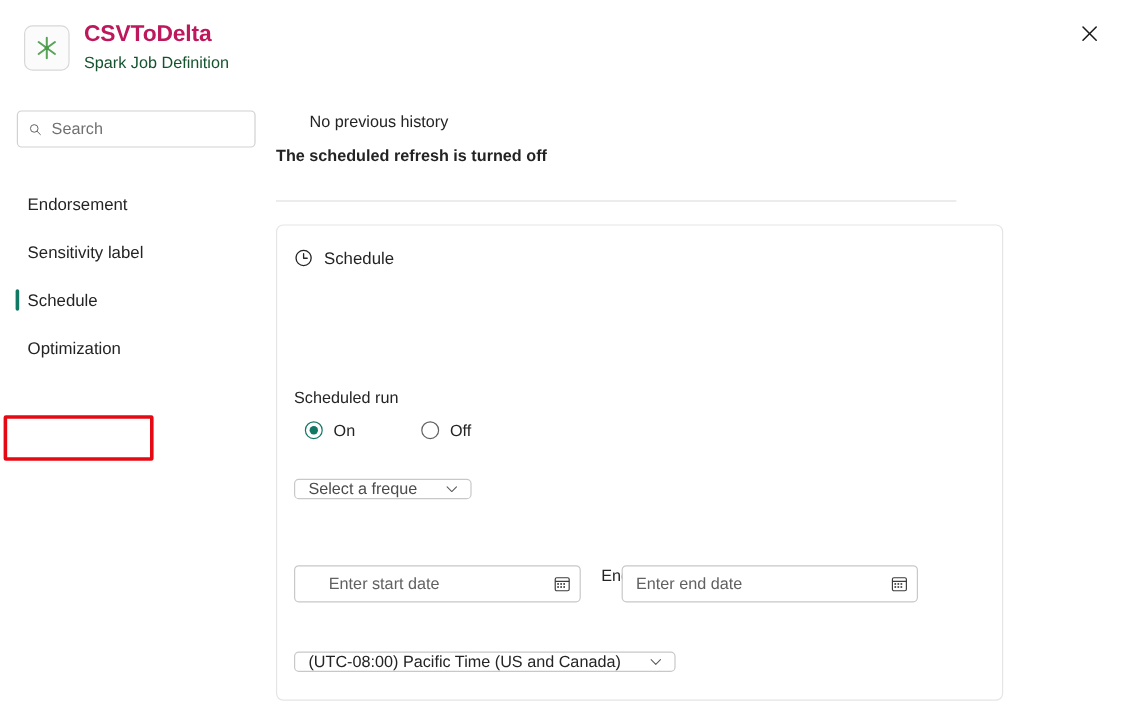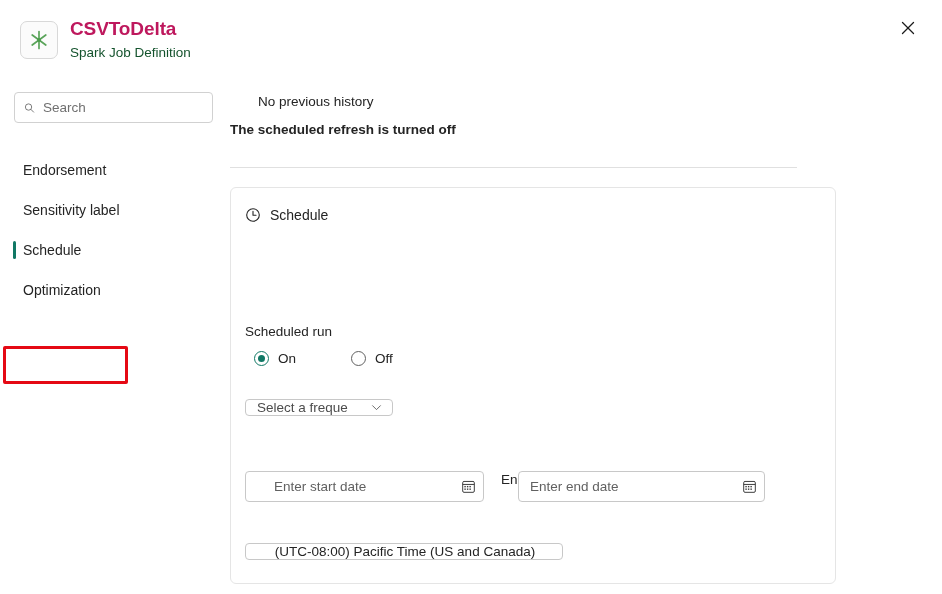--- a/index.html
+++ b/index.html
@@ -264,21 +264,21 @@
     font-size: 13.5px;
     color: #242424;
     width: 85%;
     padding: 0;
   }
   .textfield input::placeholder { color: #616161; }
 
   #repeat-select { left: 14px; top: 211px; width: 148px; }
   #start-date-field { left: 14px; top: 283px; width: 239px; padding-left: 28px; }
   #end-date-field { left: 287px; top: 283px; width: 247px; }
-  #timezone-select { left: 14px; top: 355px; width: 318px; flex-direction: column; }
+  #timezone-select { left: 14px; top: 355px; width: 318px; }
 </style>
 </head>
 <body>
 
 <div id="header">
 
   <div id="app-icon">
     <svg width="24" height="24" viewBox="0 0 24 24" aria-hidden="true">
       <g stroke="#5aa45a" stroke-width="1.7" stroke-linecap="round">
         <line x1="12" y1="3.5" x2="12" y2="20.5"></line>

